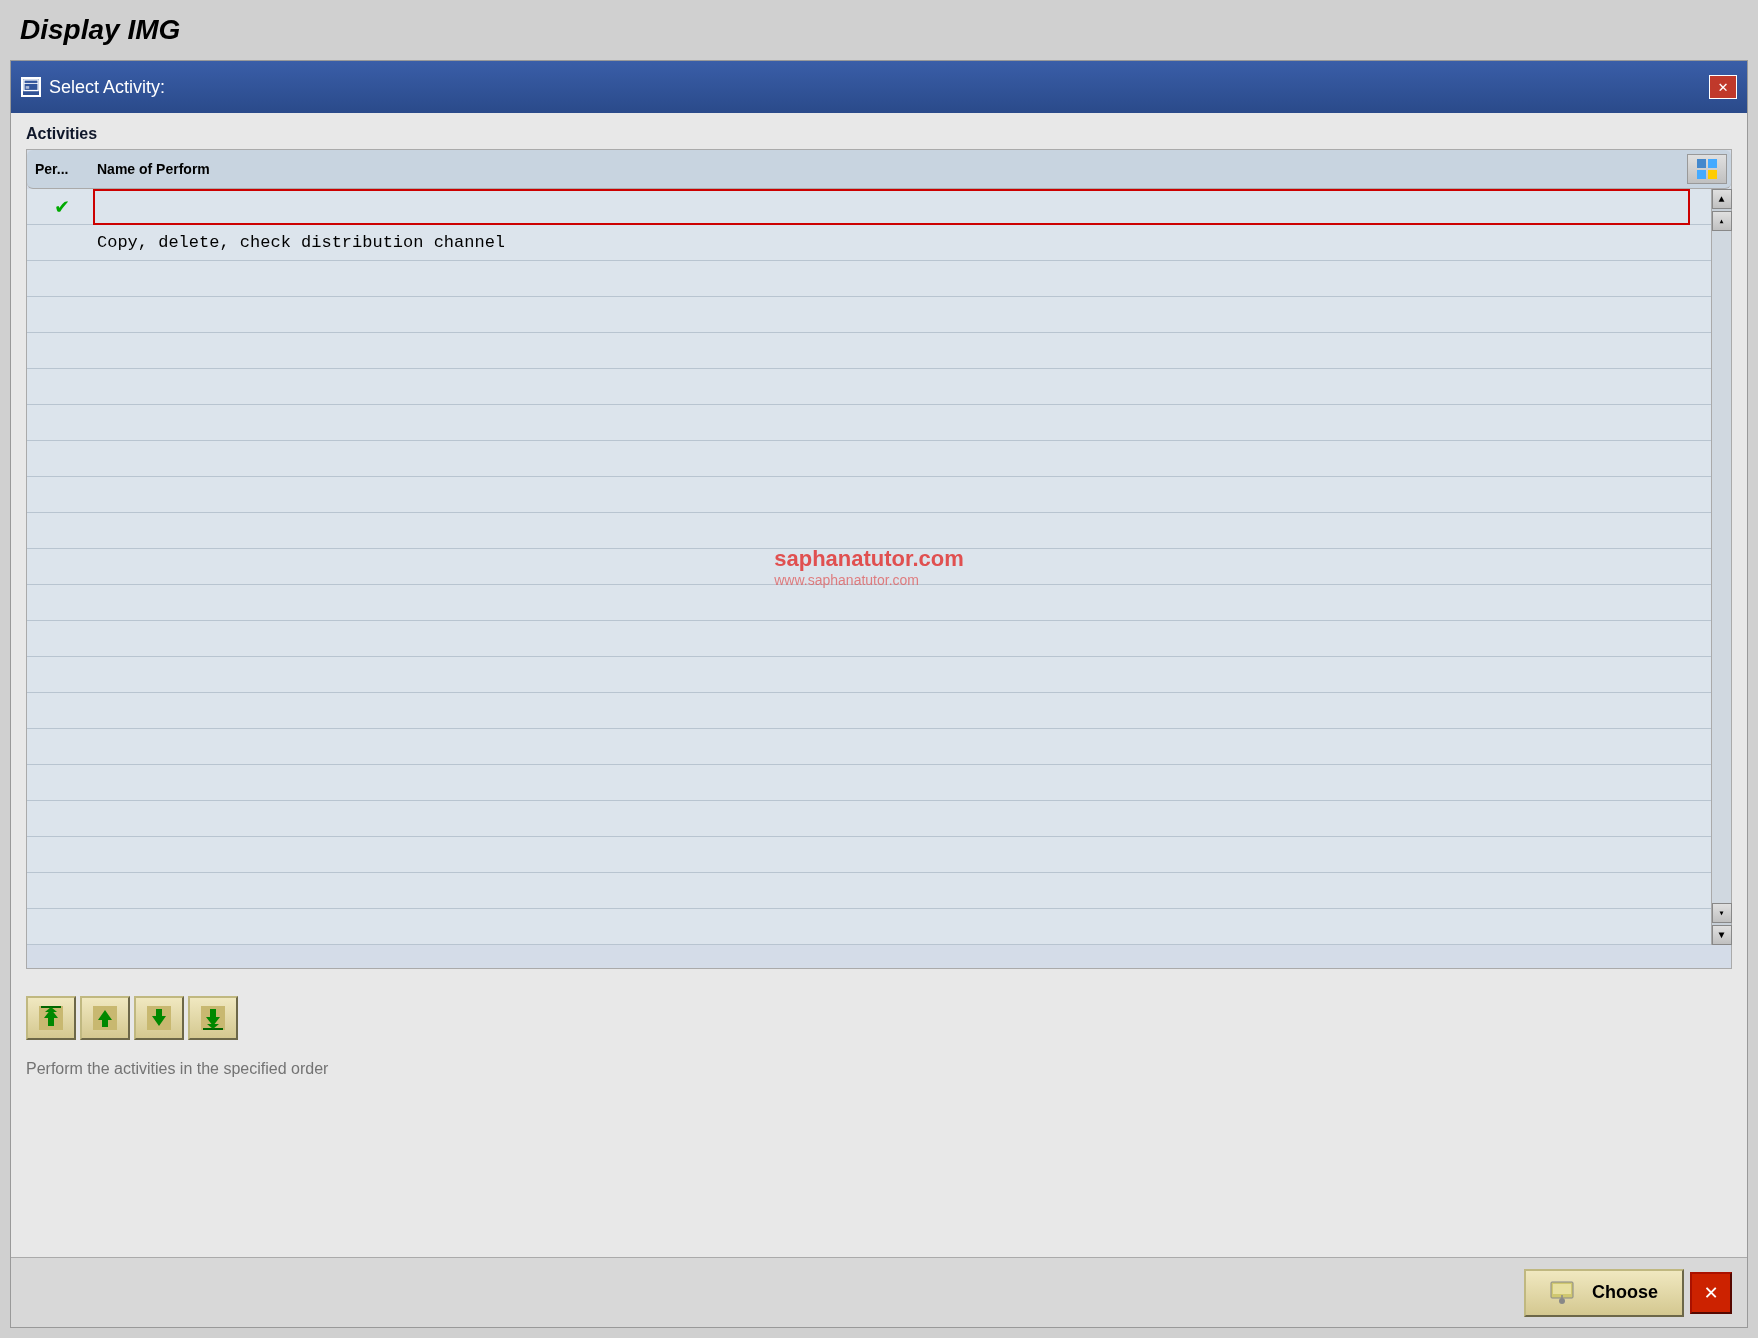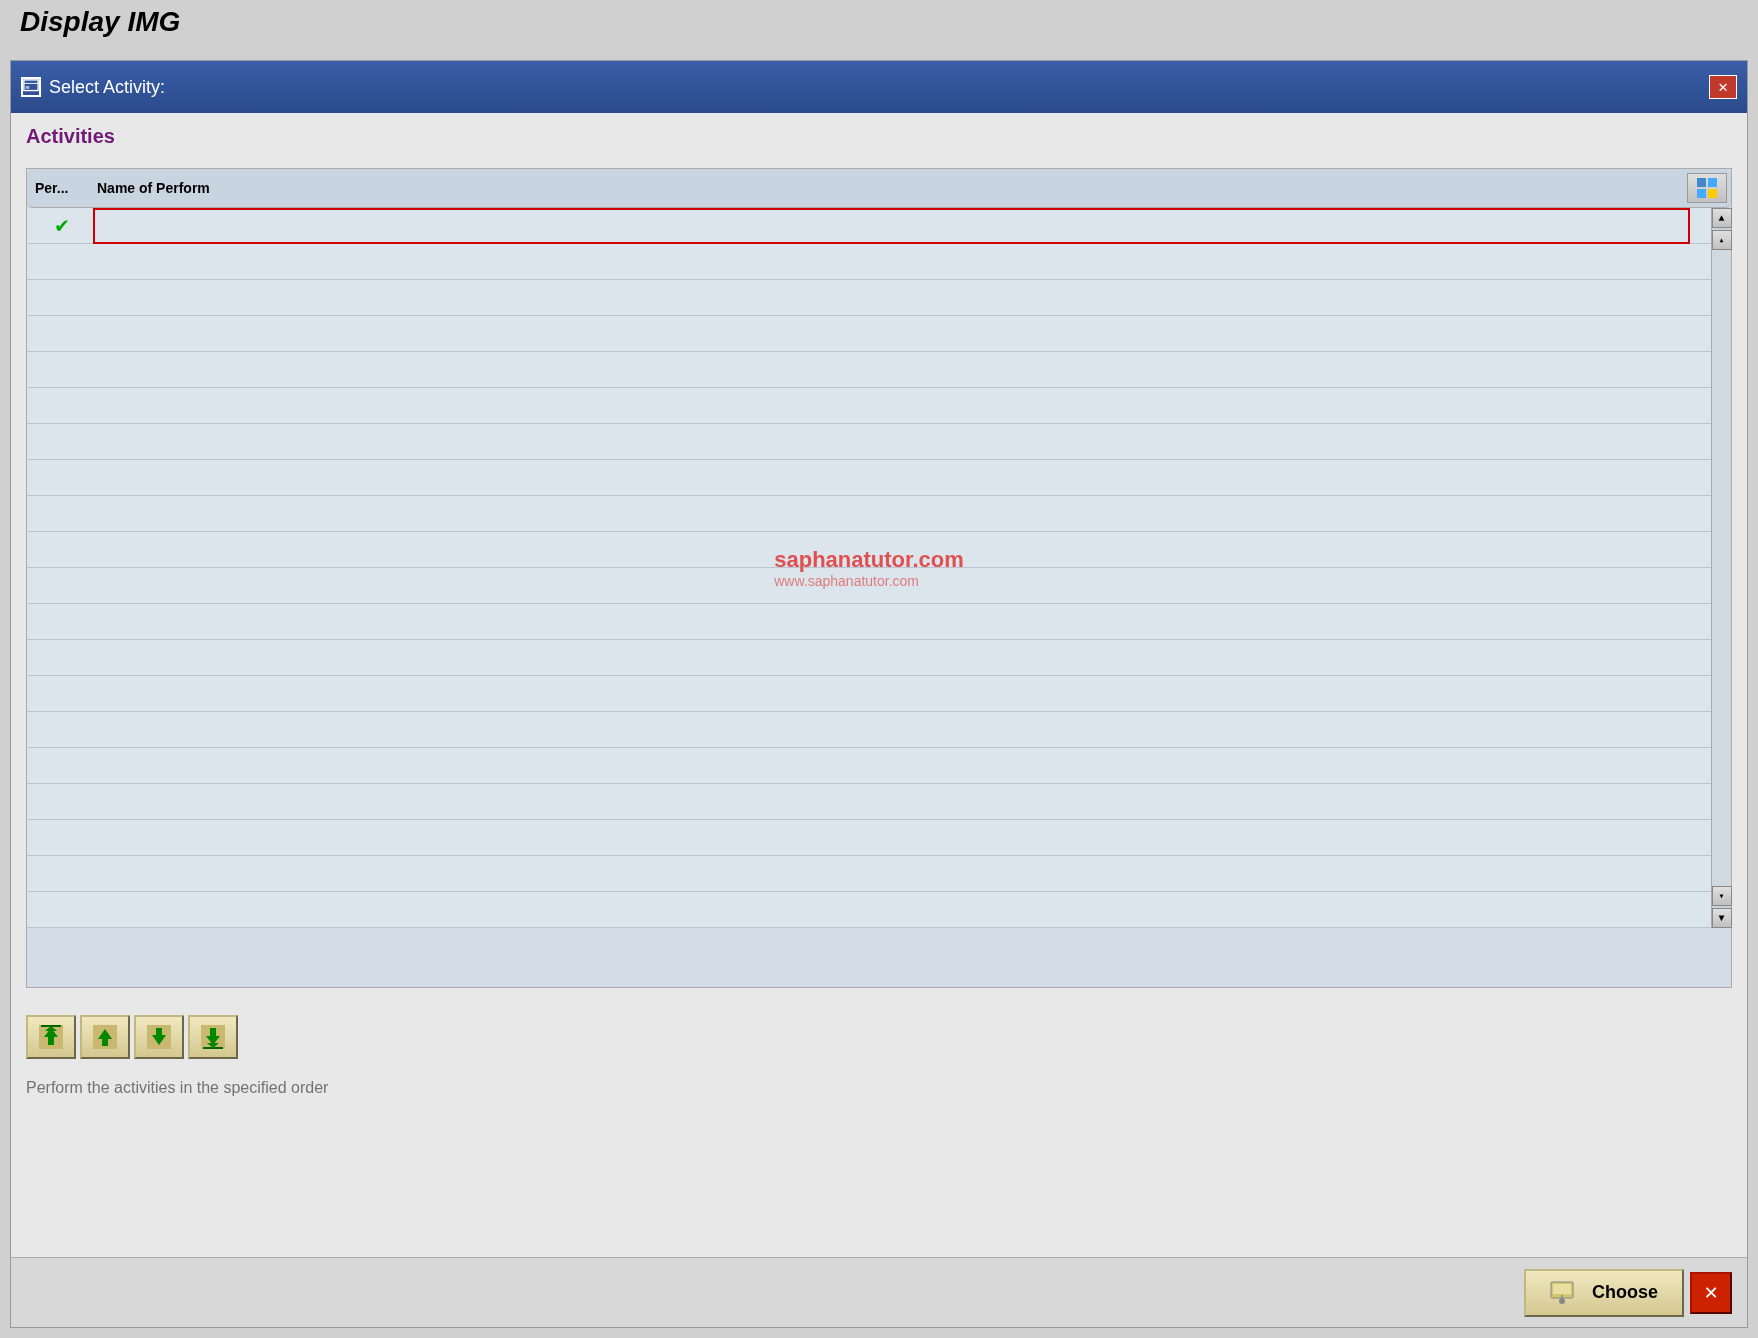--- a/index.html
+++ b/index.html
@@ -8,21 +8,21 @@
       height: 1338px;
       background: #d0d0d0;
       font-family: 'Courier New', Courier, monospace;
       overflow: hidden;
       position: relative;
     }
 
     
     .page-title {
       position: absolute;
-      top: 6px;
+      top: 14px;
       left: 20px;
       font-size: 28px;
       font-weight: bold;
       font-style: italic;
       font-family: Arial, sans-serif;
       color: #000;
     }
 
     
     .dialog {
@@ -82,24 +82,24 @@
 
     
     .dialog-content {
       padding: 12px 15px;
       background: #e8e8e8;
     }
 
     
     .section-label {
       font-family: Arial, sans-serif;
-      font-size: 20px;
-      font-weight: bold;
-      color: #701a75;
-      margin-bottom: 20px;
+      font-size: 16px;
+      font-weight: bold;
+      color: #0f172a;
+      margin-bottom: 6px;
     }
 
     
     .table-area {
       position: relative;
       background: #d4dce8;
       border: 1px solid #aaa;
     }
 
     
@@ -390,20 +390,24 @@
         <div class="table-main" style="position: relative;">
 
           <div class="table-row selected" style="position: relative;">
             <div class="row-check">
               <span class="checkmark-green">✔</span>
             </div>
           </div>
 
           <div class="selection-box"></div>
 
+          <div class="table-row">
+            <div class="row-check"></div>
+            <div class="row-name">Copy, delete, check distribution channel</div>
+          </div>
 
           <div class="empty-row"></div>
           <div class="empty-row"></div>
           <div class="empty-row"></div>
           <div class="empty-row"></div>
           <div class="empty-row"></div>
           <div class="empty-row"></div>
           <div class="empty-row"></div>
           <div class="empty-row"></div>
           <div class="empty-row"></div>

